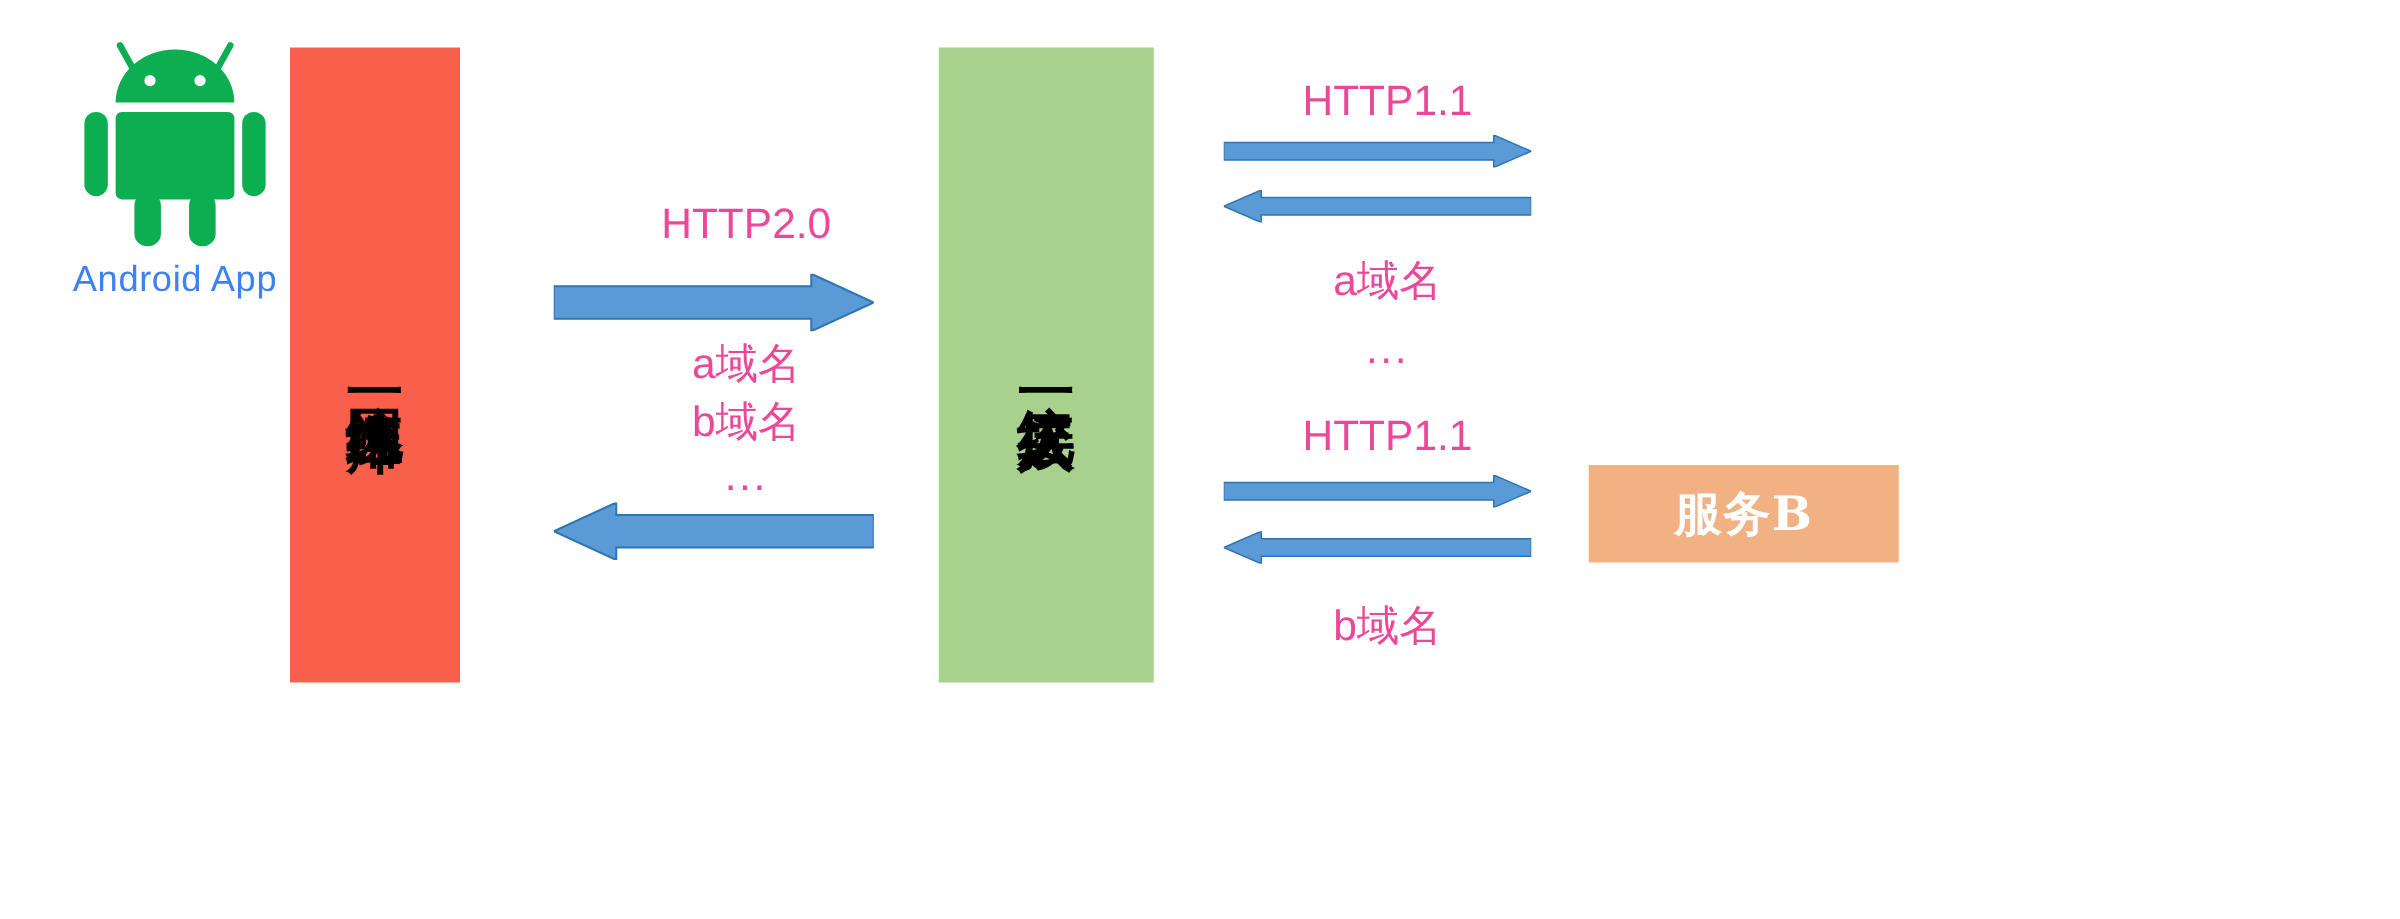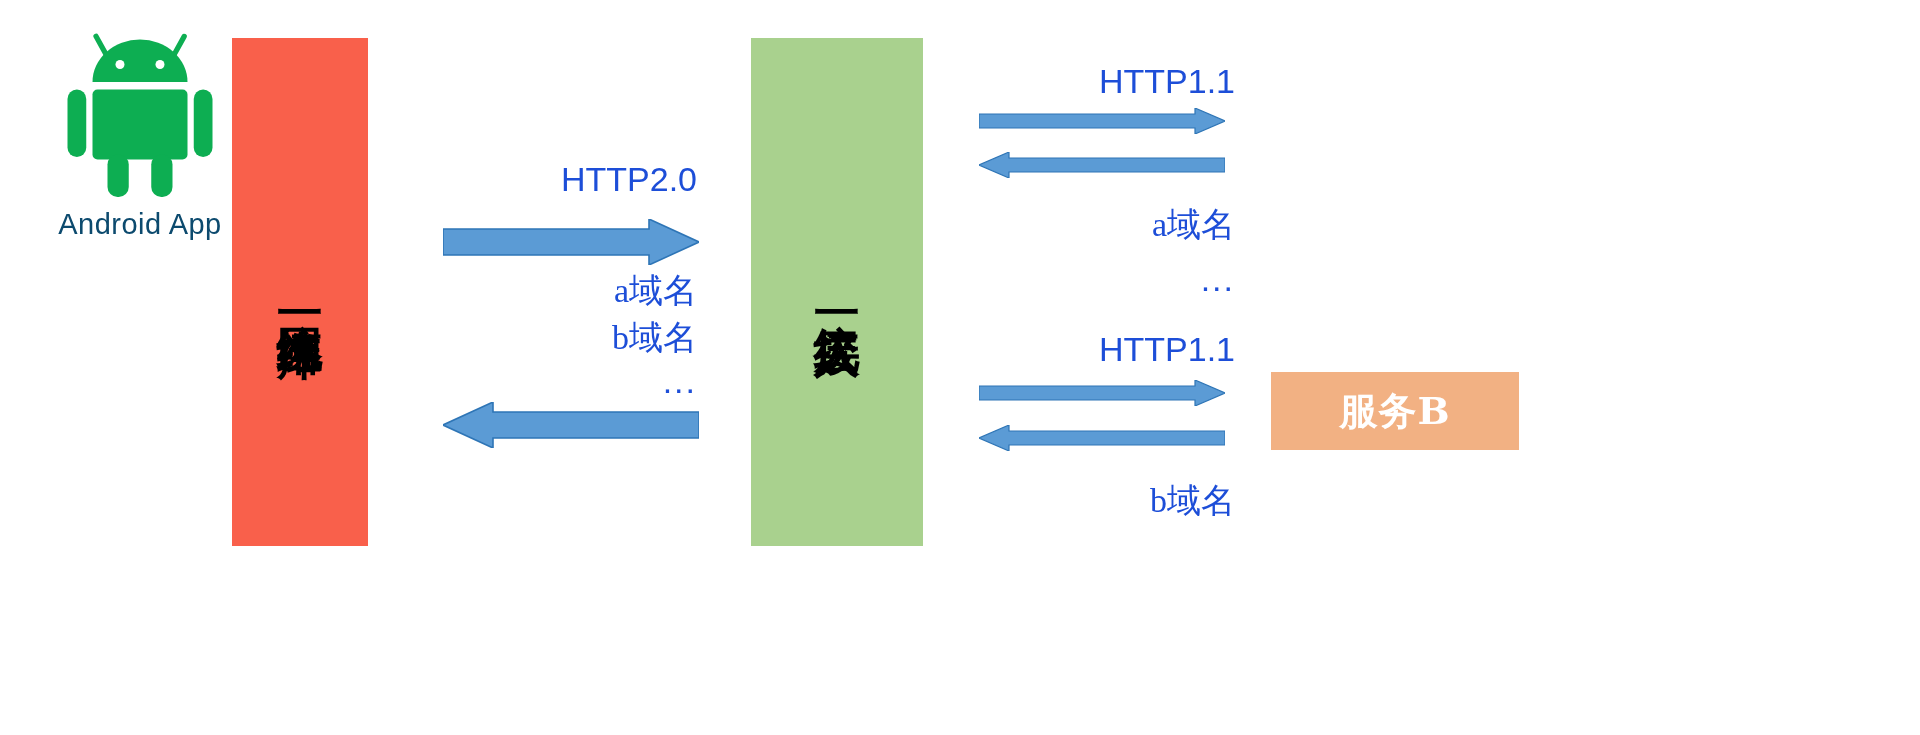--- a/index.html
+++ b/index.html
@@ -19,21 +19,21 @@
   }
 
   
   .client-block { position: absolute; text-align: center; }
   #android-block { left: 10px; top: 22px; width: 260px; }
   #ios-block     { left: 10px; top: 425px; width: 260px; }
 
   .android-logo { width: 150px; height: 180px; display: block; margin: 0 auto; }
   .client-label {
     font-size: 29px;
-    color: #0c4a6e;
+    color: #3b82f6;
     letter-spacing: 0.5px;
     margin-top: 6px;
     white-space: nowrap;
   }
   .phone-icon { width: 120px; height: 160px; display: block; margin: 0 auto; }
 
   
   .vbar {
     position: absolute;
     display: flex;
@@ -74,30 +74,30 @@
     font-size: 38px;
     font-weight: 700;
     letter-spacing: 1px;
   }
   #service-a-box { left: 1271px; top: 95px;  width: 248px; height: 78px; }
   #service-b-box { left: 1271px; top: 372px; width: 248px; height: 78px; }
 
   
   .wire-label {
     position: absolute;
-    color: #1d4ed8;
+    color: #ec4899;
     white-space: nowrap;
-    text-align: right;
+    text-align: center;
   }
   .lbl-latin {
     font-family: "Liberation Sans", "DejaVu Sans", sans-serif;
     font-size: 34px;
   }
   .lbl-cjk {
-    font-family: Liberation Serif, serif;
+    font-family: Liberation Sans, sans-serif;
     font-size: 34px;
   }
   .lbl-dots {
     font-family: "Liberation Sans", "DejaVu Sans", sans-serif;
     font-size: 34px;
     letter-spacing: 2px;
   }
 
   
   .arrow { position: absolute; }

